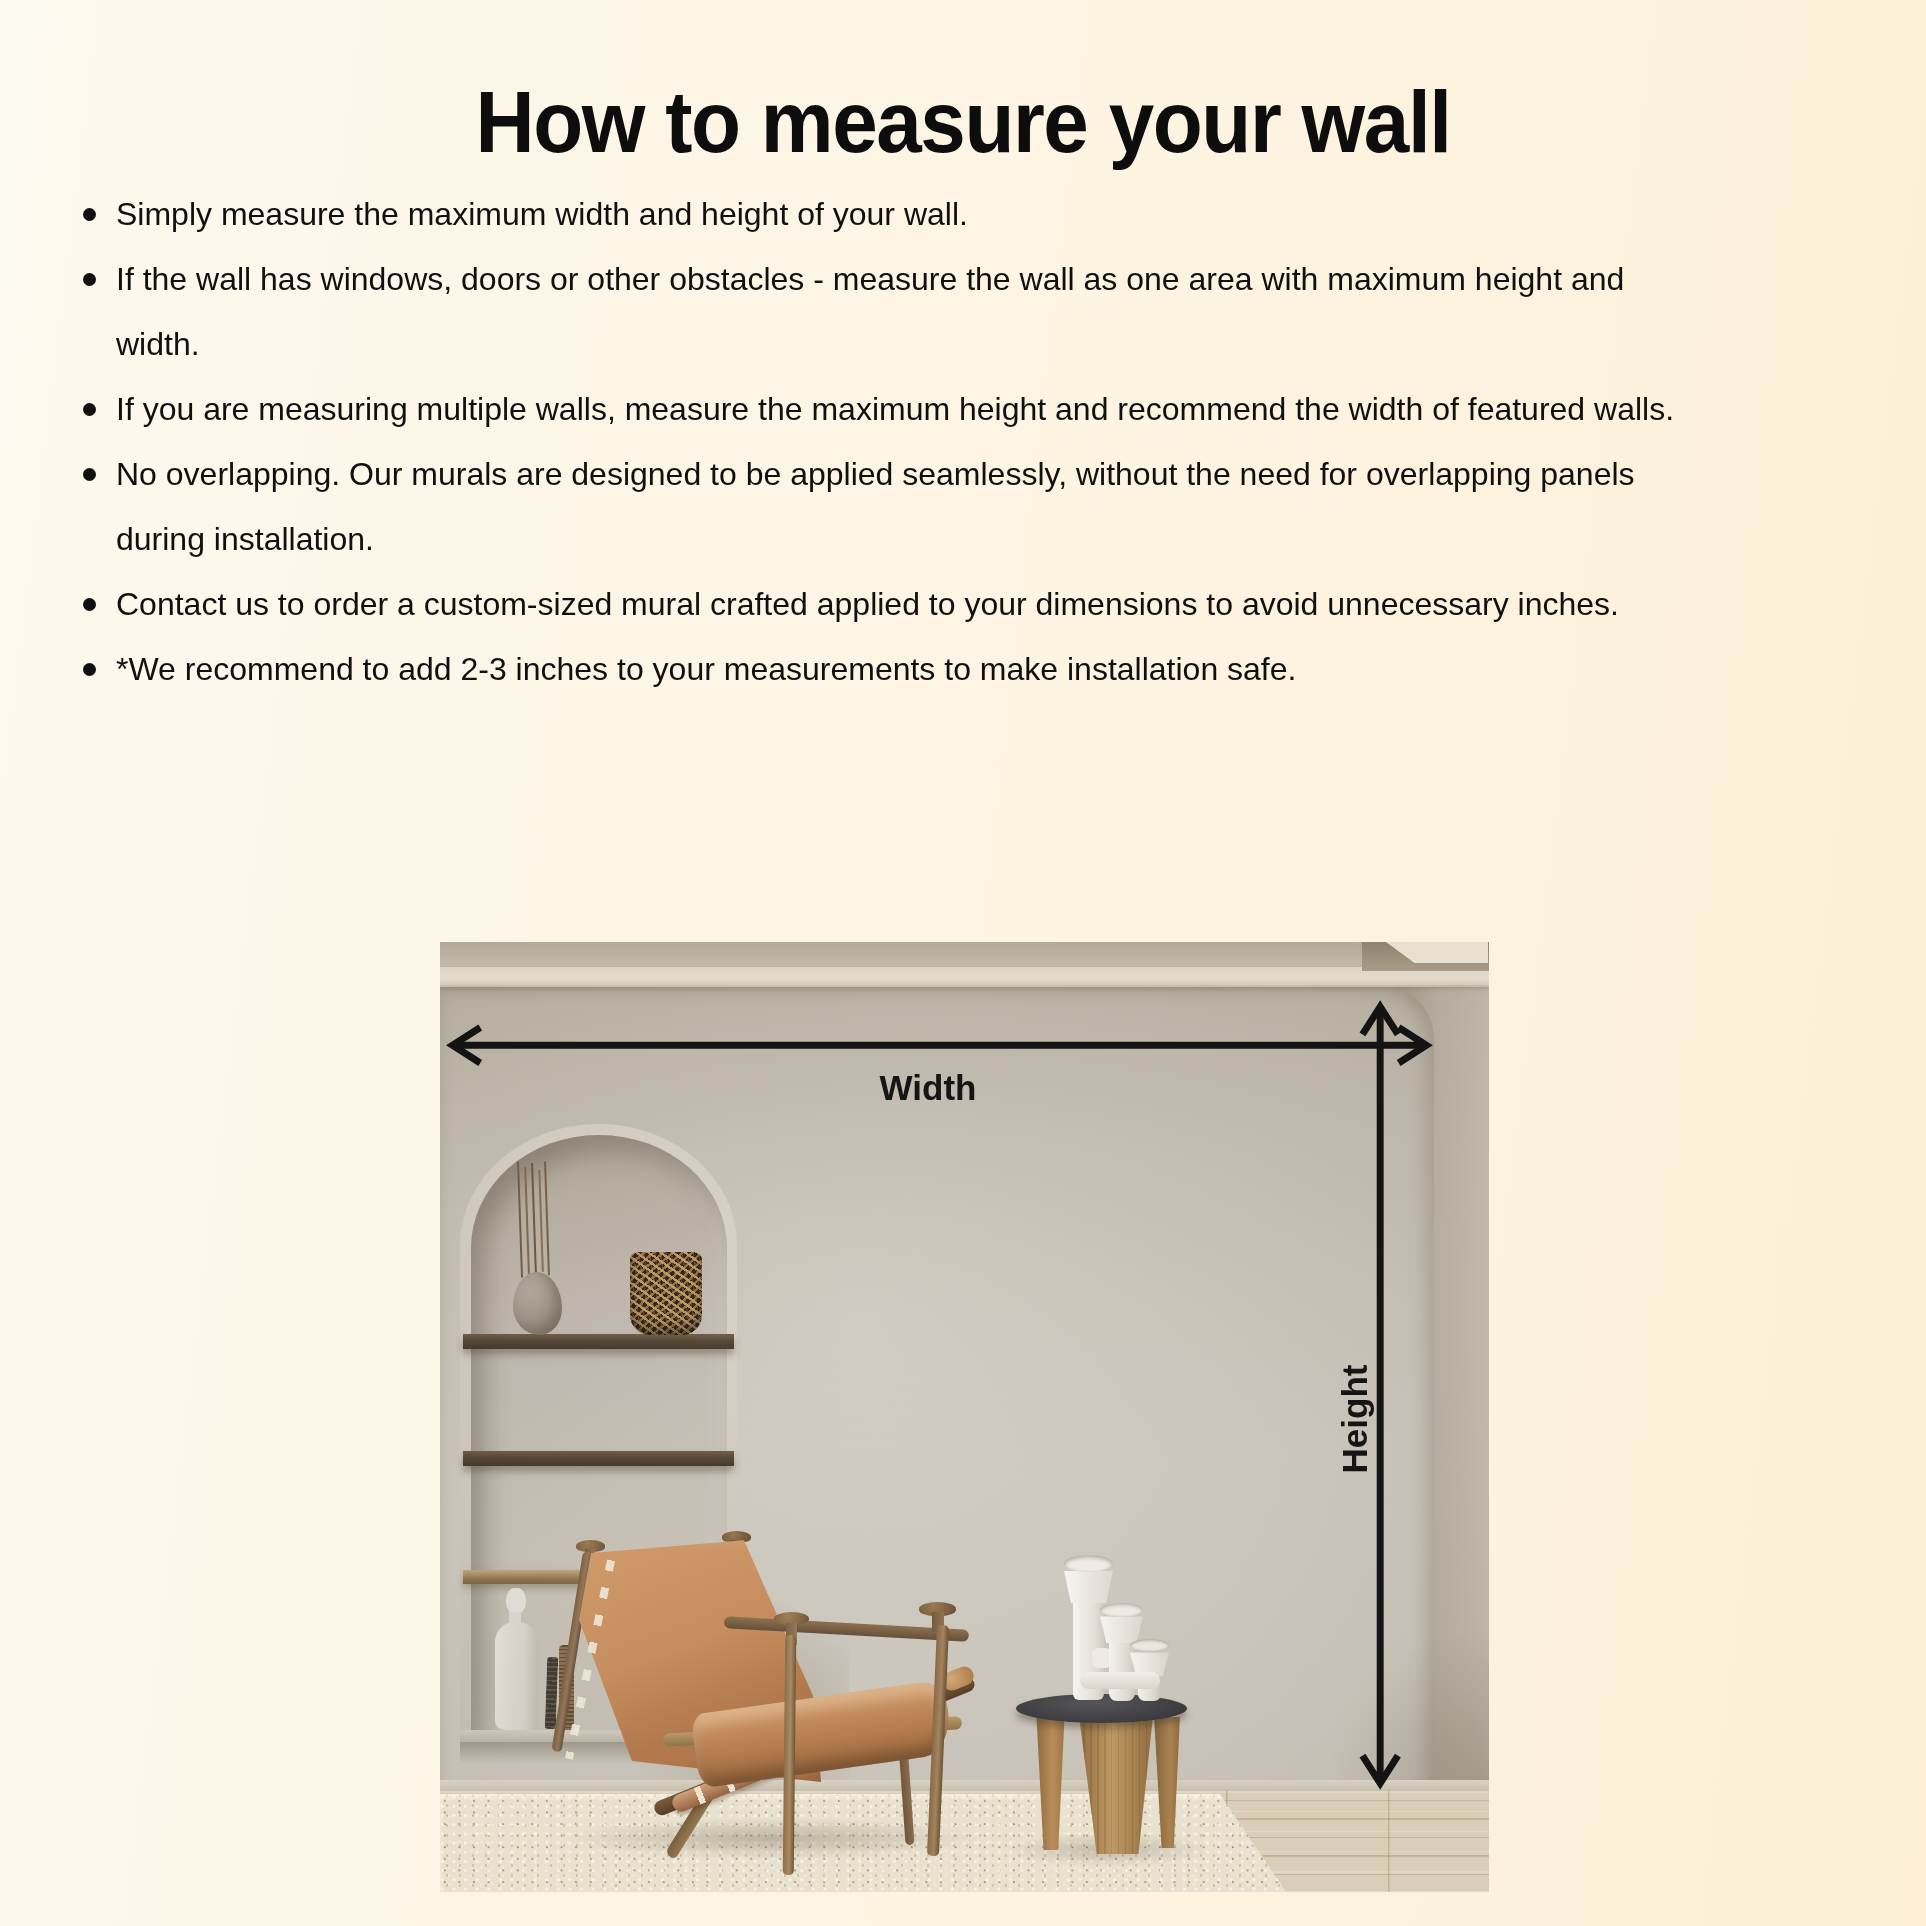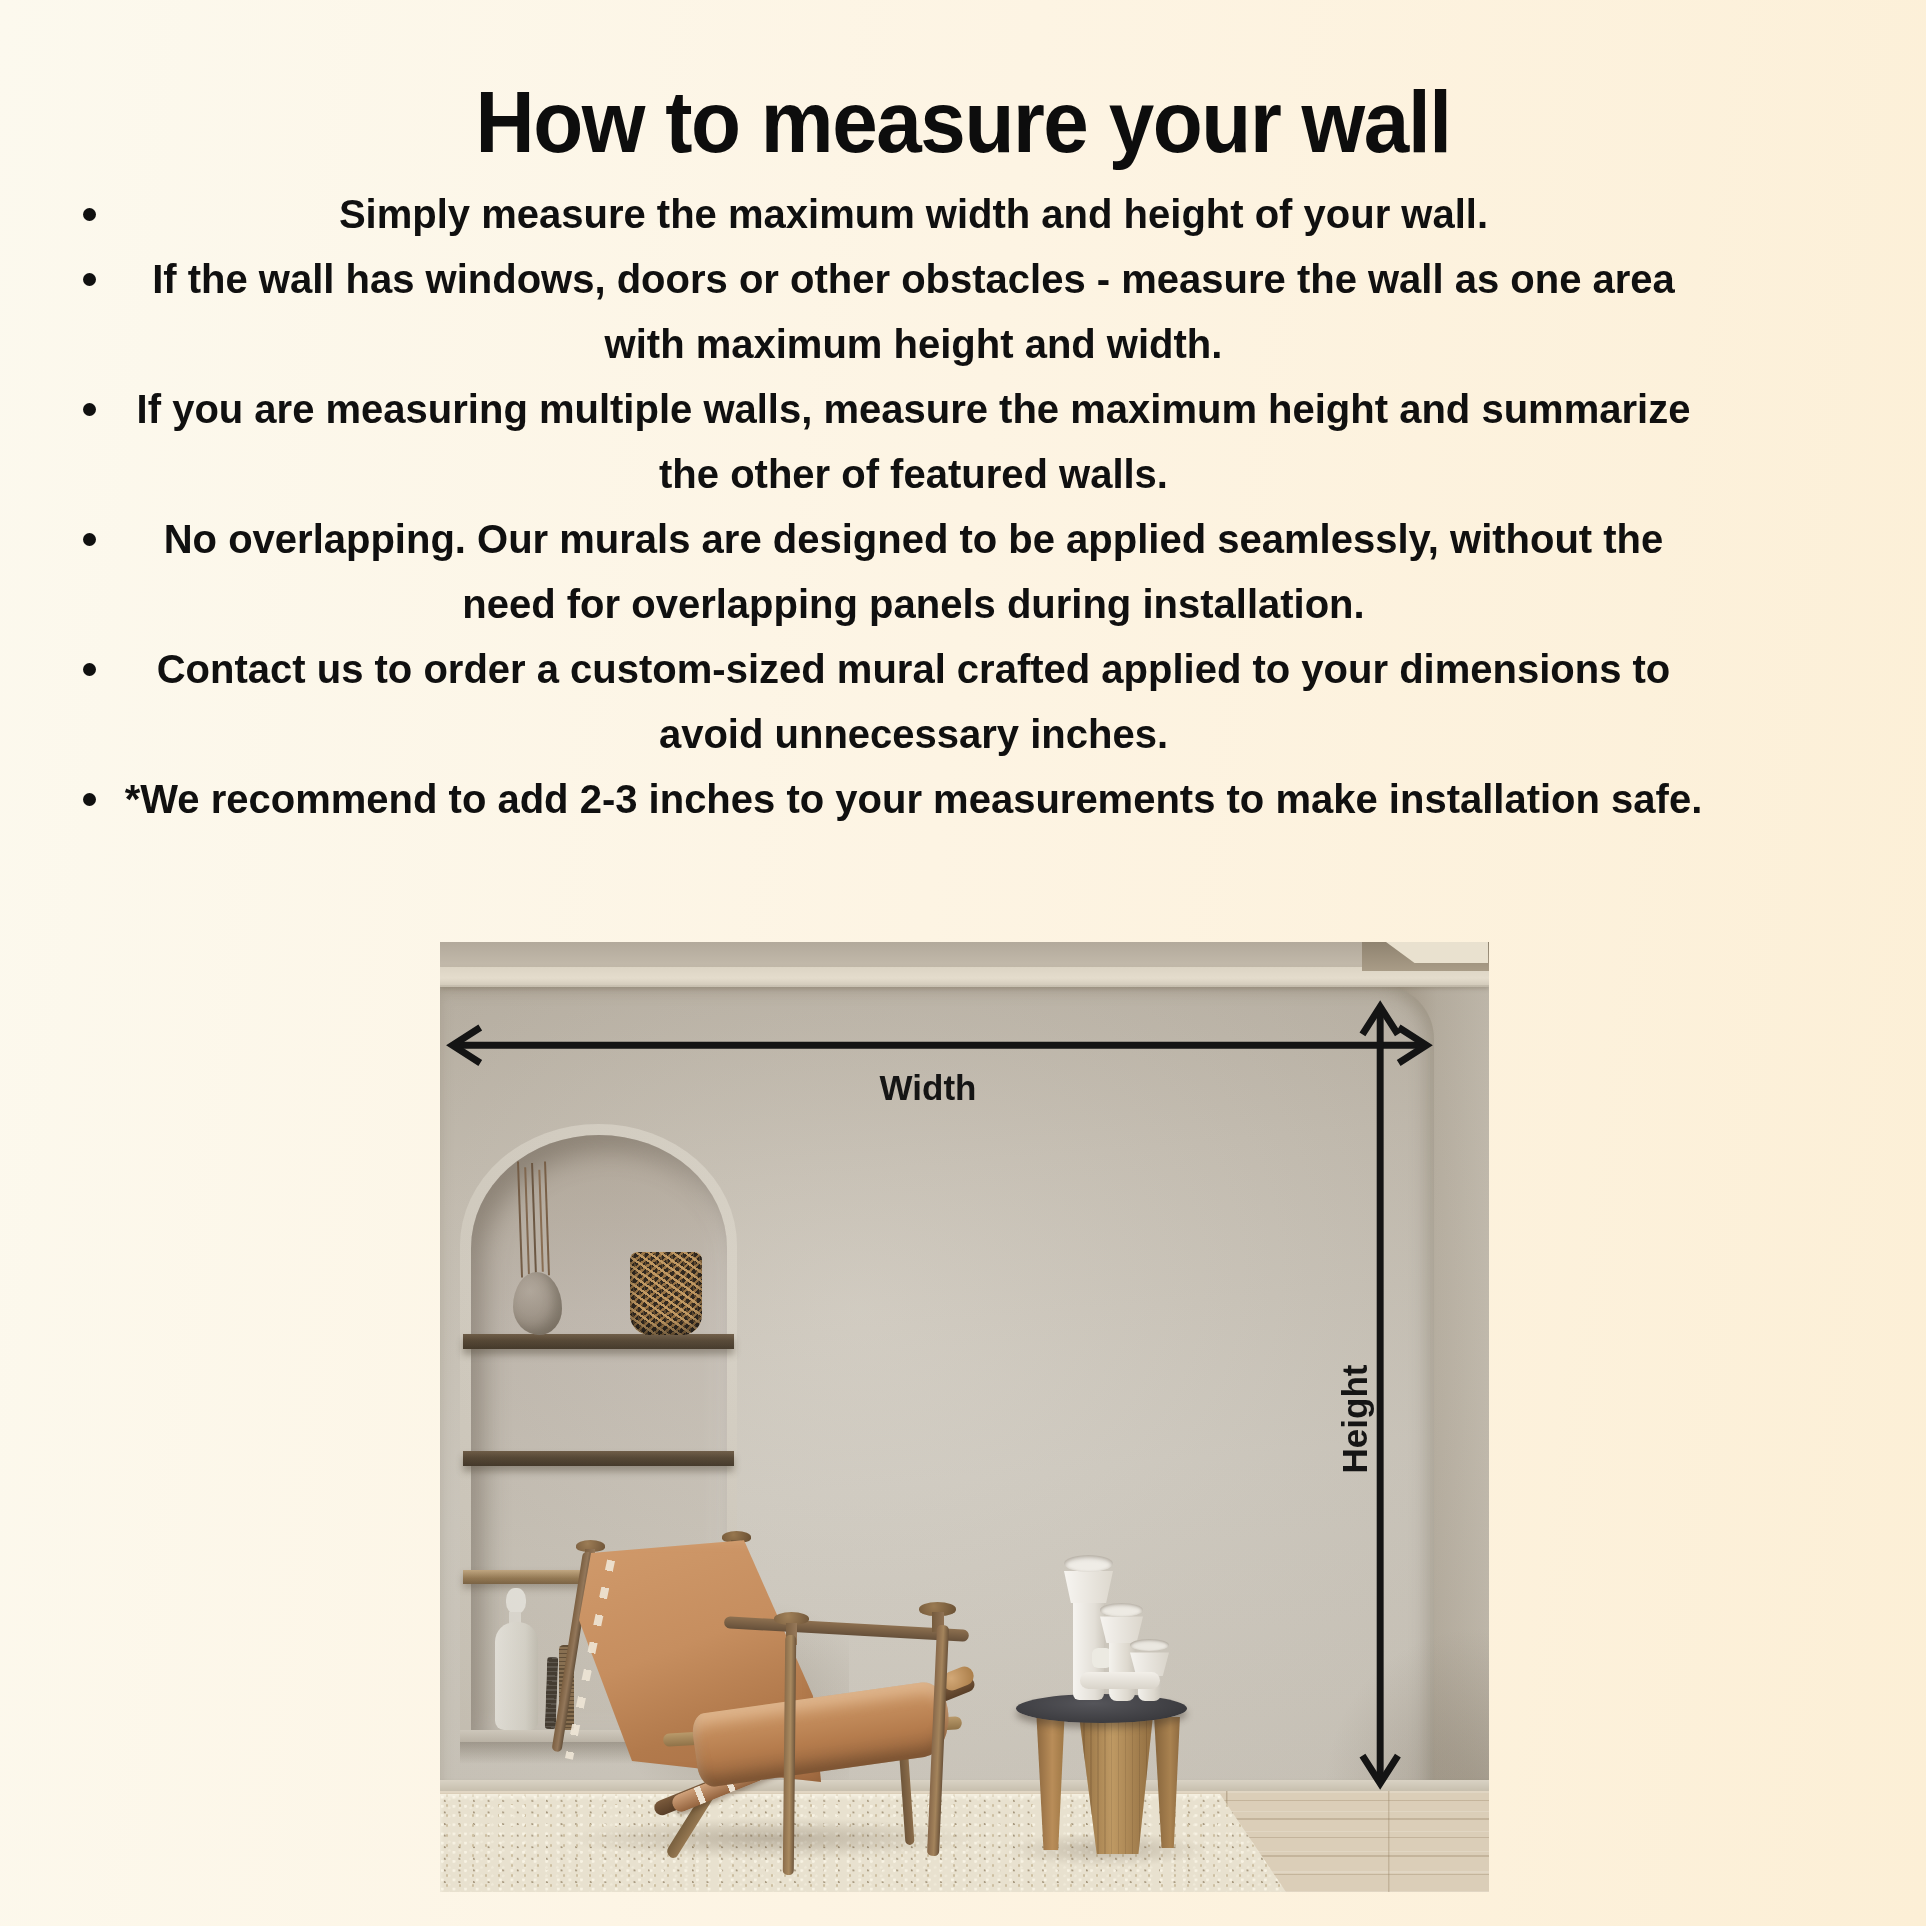--- a/index.html
+++ b/index.html
@@ -11,21 +11,21 @@
 
   
   .title {
     position:absolute; top:14px; left:0; width:100%; text-align:center;
     font-size:87px; font-weight:800; letter-spacing:-1.5px; color:#0d0d0d;
     transform:scaleX(.94);
   }
   .bullets { position:absolute; left:77px; top:182px; width:1634px; list-style:none; margin:0; padding:0; }
   .bullets li {
     position:relative; padding-left:39px; margin:0;
-    font-size:40px; font-weight:700; line-height:65px; color:#101010;text-align:center;
+    font-size:32px; font-weight:400; line-height:65px; color:#101010;
   }
   .bullets li::before {
     content:""; position:absolute; left:6.2px; top:26px;
     width:13px; height:13px; border-radius:50%; background:#101010;
   }
 
   
   .photo {
     position:absolute; left:440px; top:942px; width:1049px; height:950px;
     overflow:hidden; background:#cfc9bf;
@@ -232,21 +232,21 @@
 </head>
 <body>
 
 <div class="canvas">
 
   <h1 class="title">How to measure your wall</h1>
 
   <ul class="bullets">
     <li>Simply measure the maximum width and height of your wall.</li>
     <li>If the wall has windows, doors or other obstacles - measure the wall as one area with maximum height and width.</li>
-    <li>If you are measuring multiple walls, measure the maximum height and summarize the other of featured walls.</li>
+    <li>If you are measuring multiple walls, measure the maximum height and recommend the width of featured walls.</li>
     <li>No overlapping. Our murals are designed to be applied seamlessly, without the need for overlapping panels during installation.</li>
     <li>Contact us to order a custom-sized mural crafted applied to your dimensions to avoid unnecessary inches.</li>
     <li>*We recommend to add 2-3 inches to your measurements to make installation safe.</li>
   </ul>
 
   <div class="photo">
 
     <div class="wall-side"></div>
     <div class="wall"></div>
     <div class="ceiling"></div>

